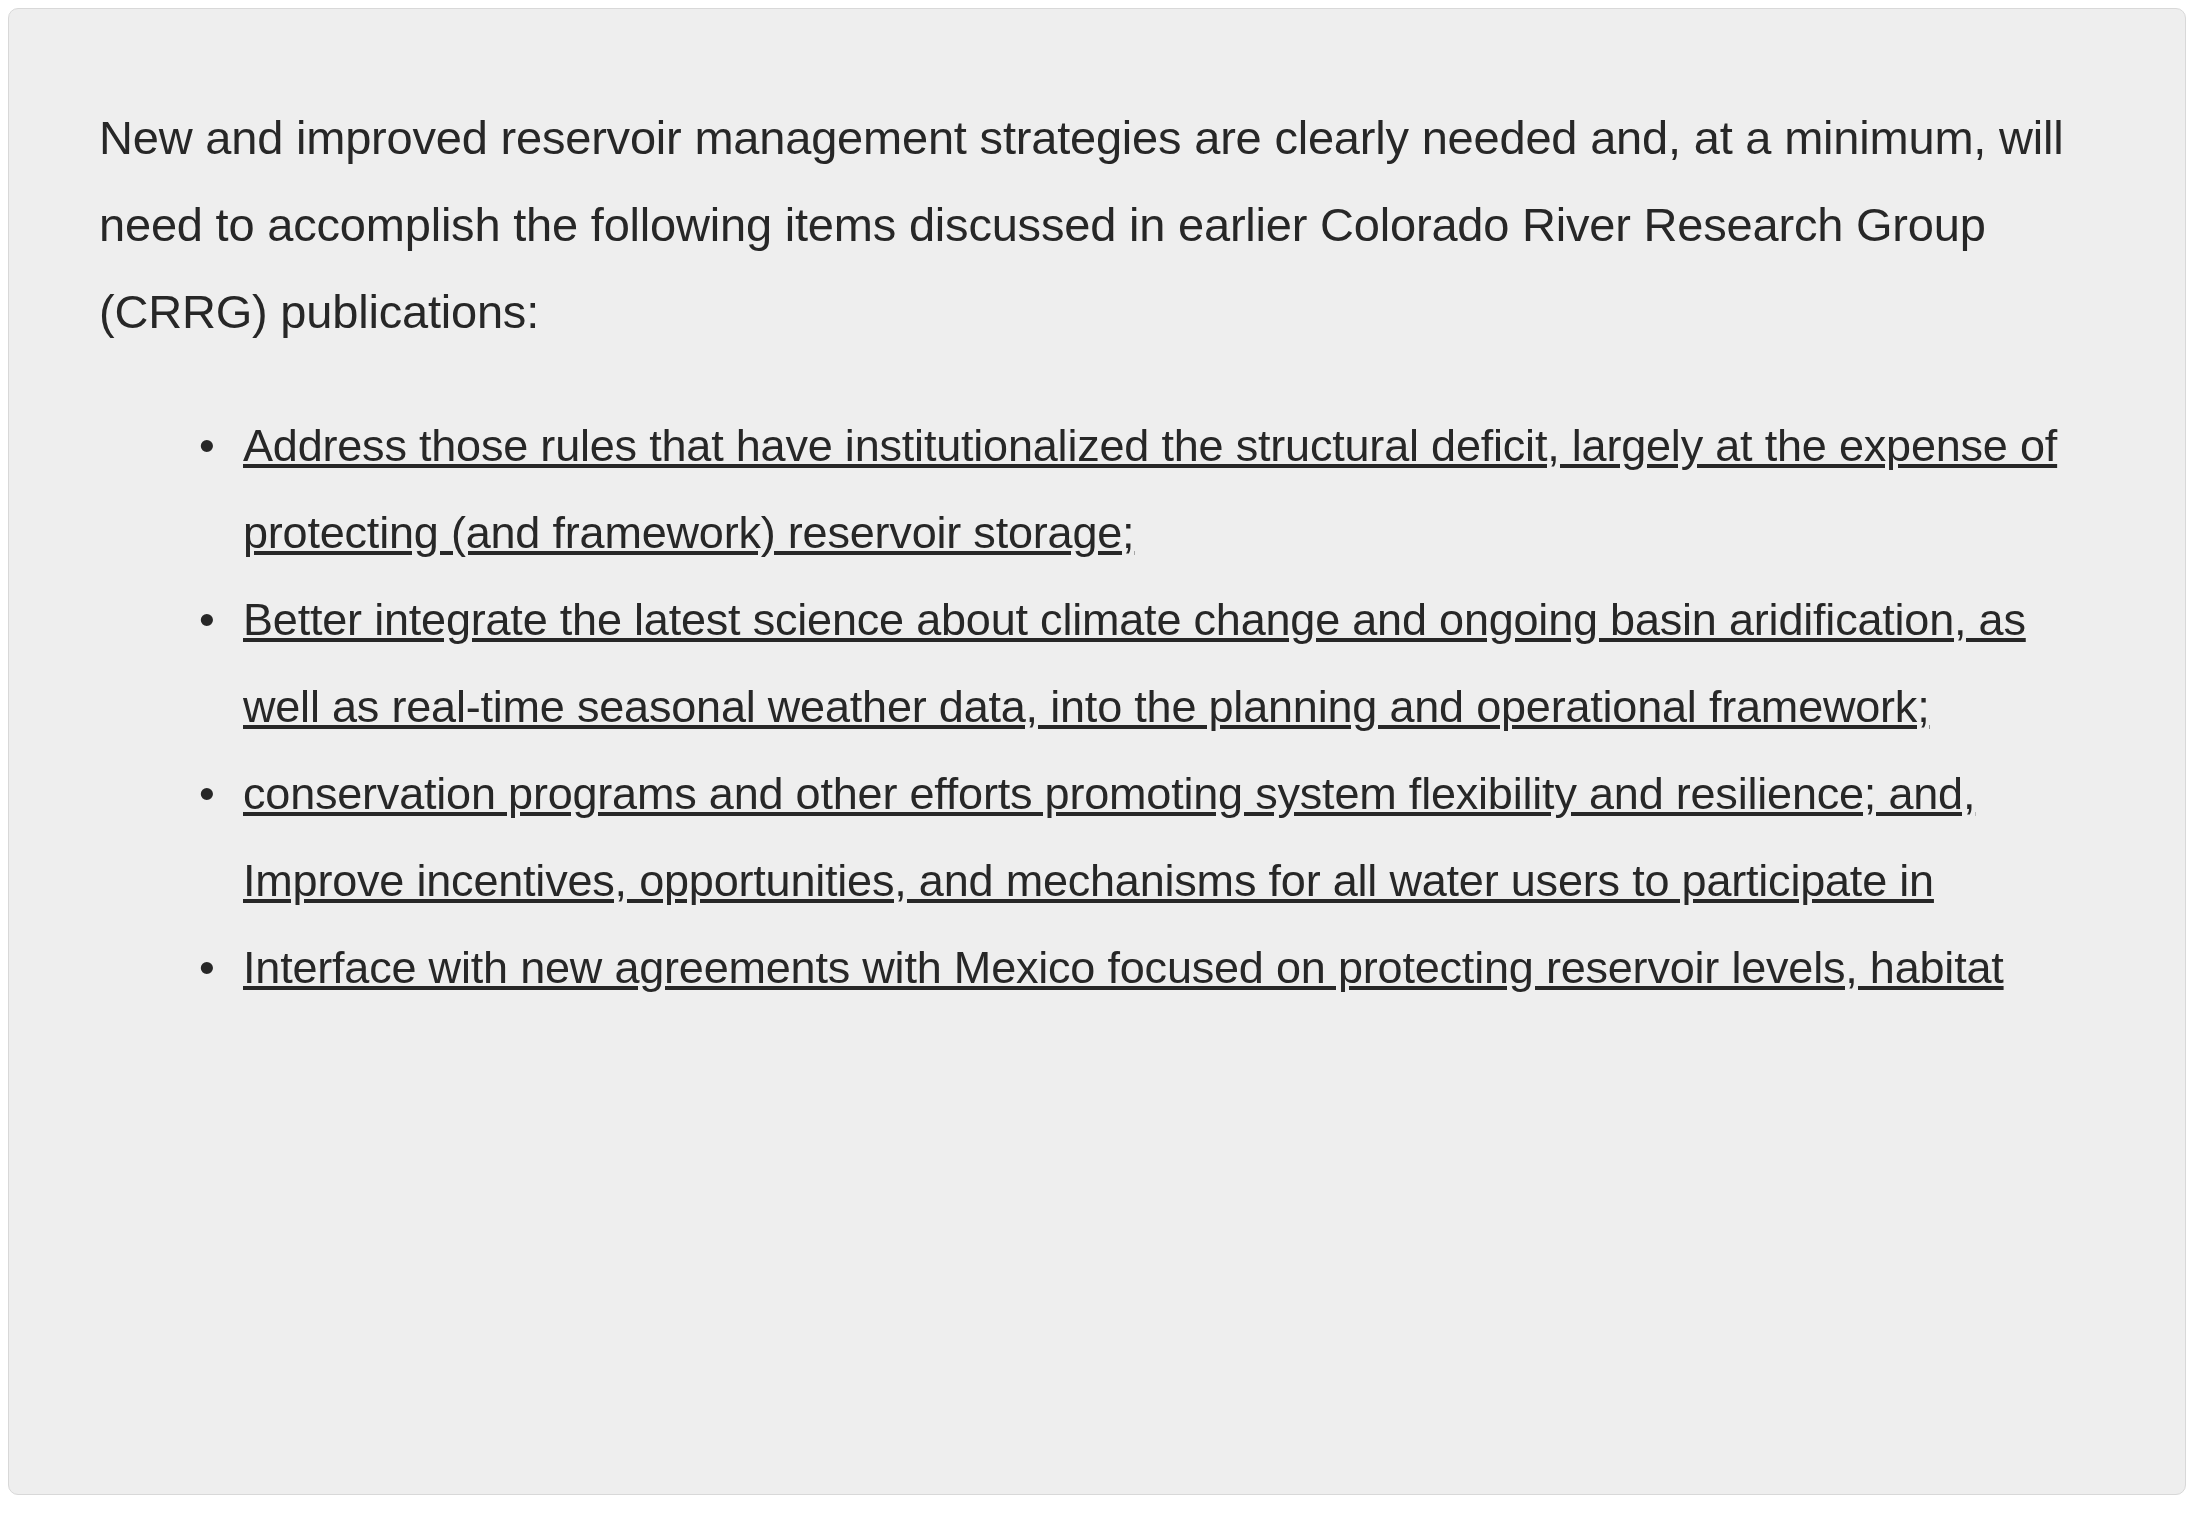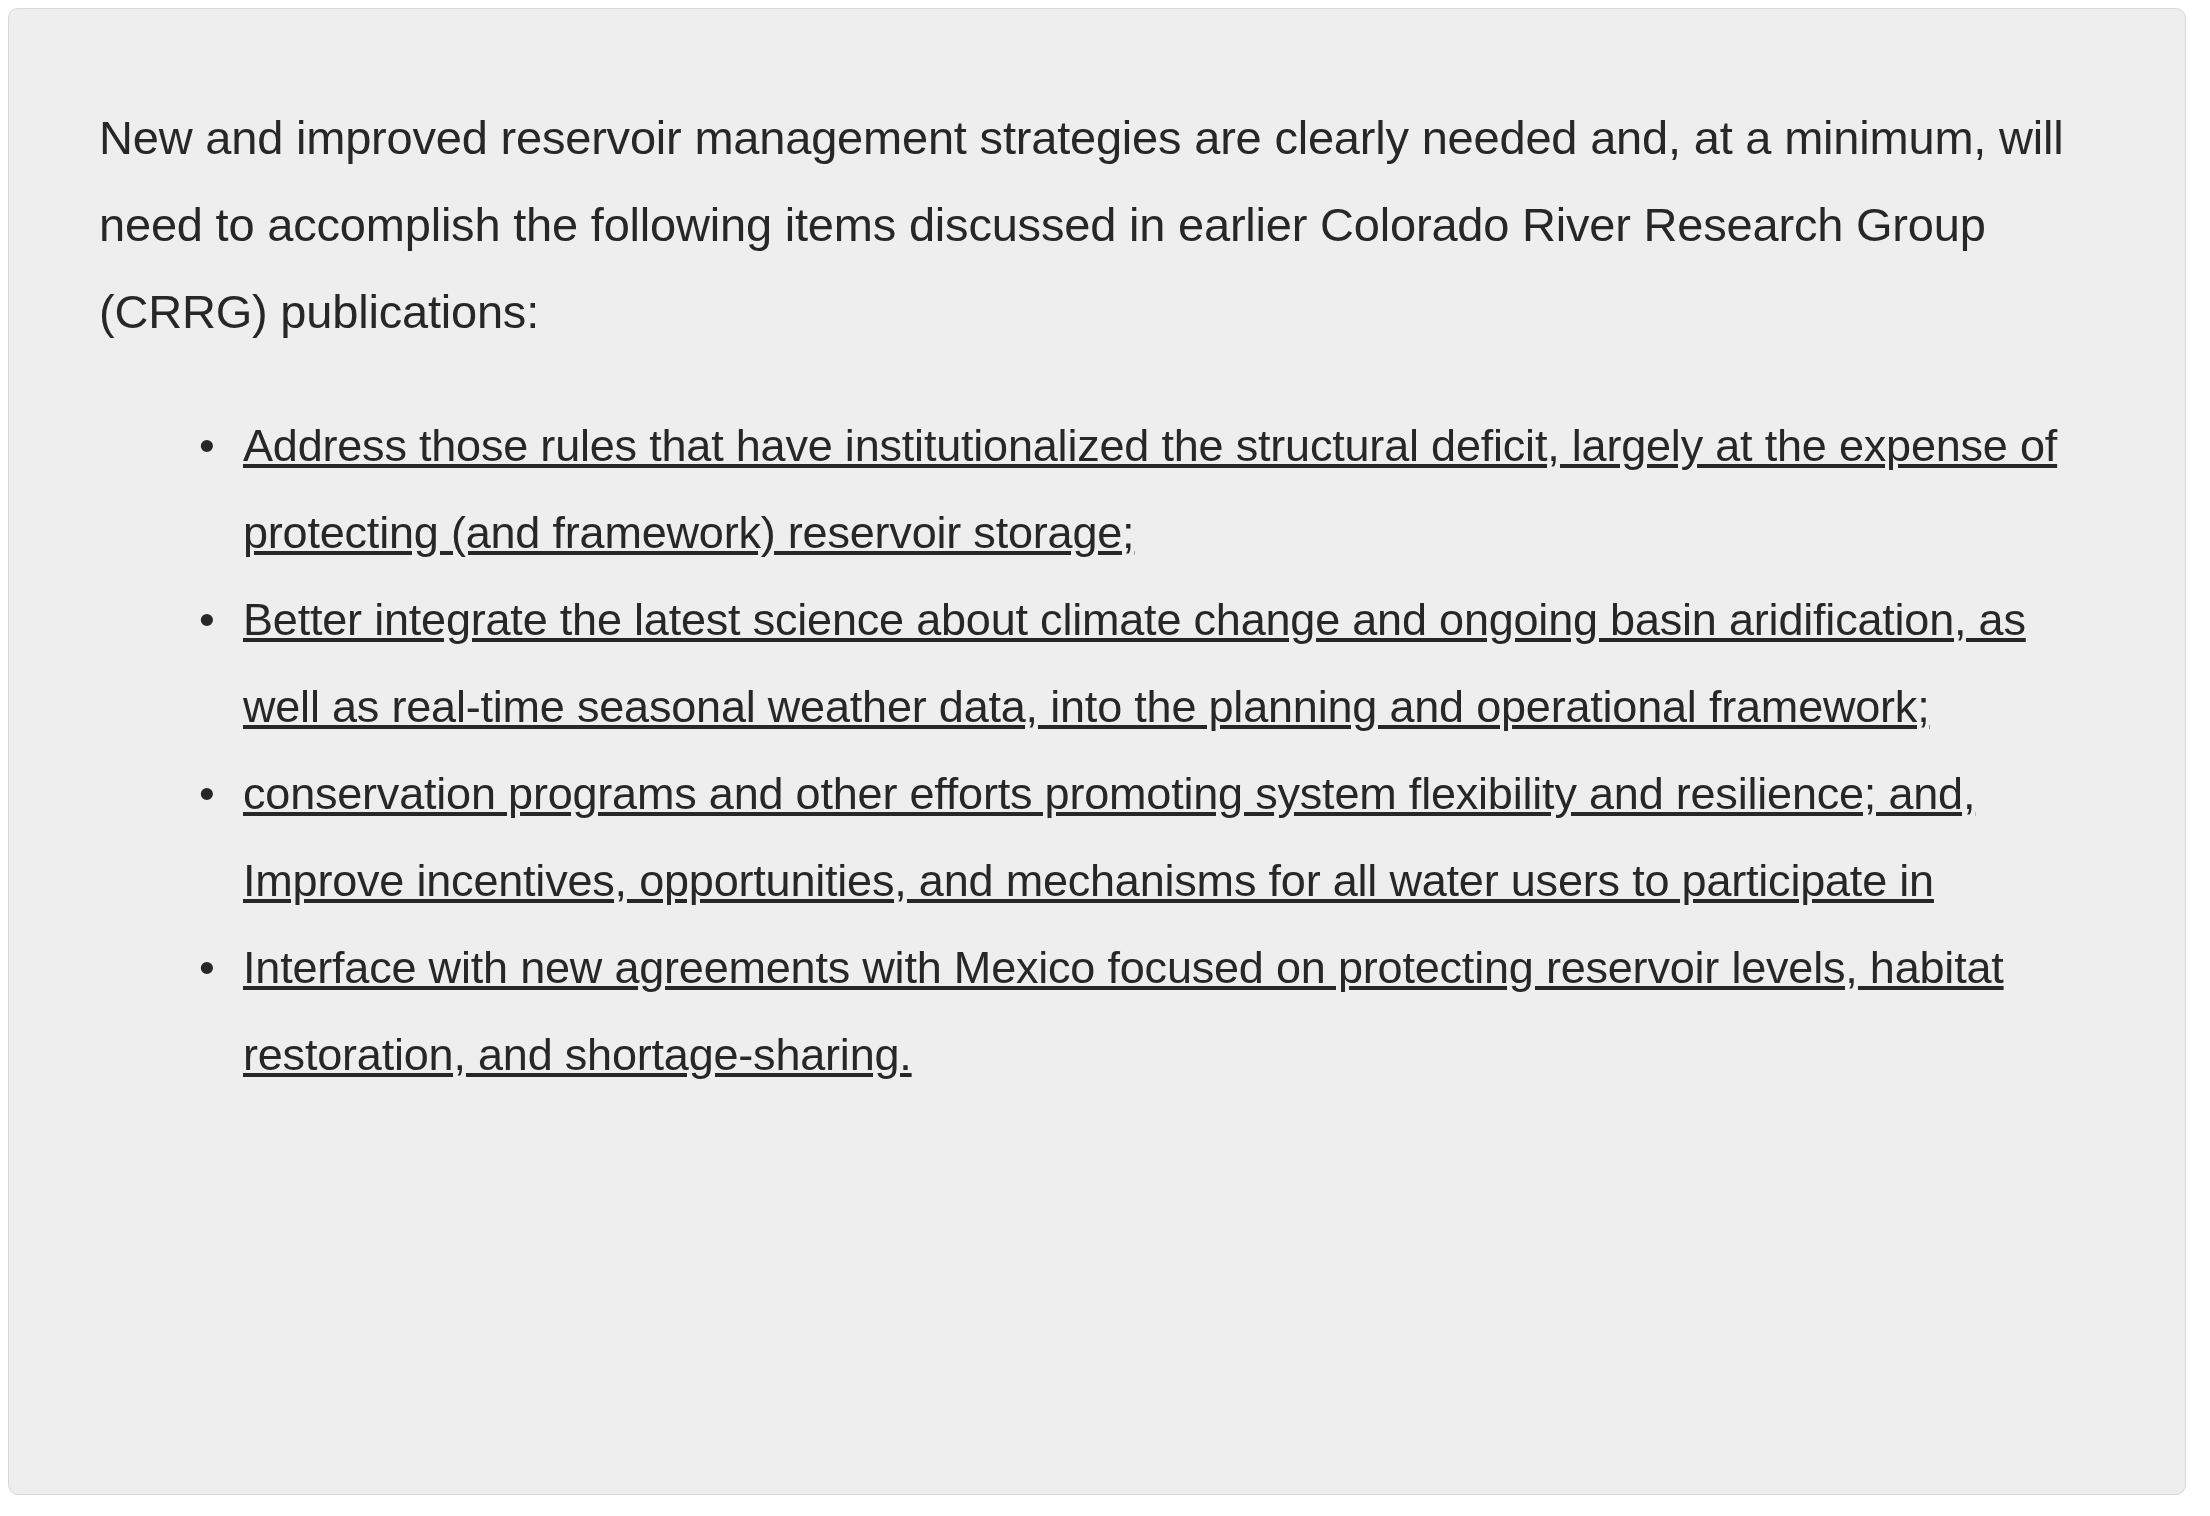--- a/index.html
+++ b/index.html
@@ -74,16 +74,15 @@
       <span class="line">Better integrate the latest science about climate change and ongoing basin aridification, as well as real-time seasonal weather data, into the planning and operational framework;</span>
     </li>
     <li>
       <span class="dot">•</span>
       <span class="line">conservation programs and other efforts promoting system flexibility and resilience; and,</span>
       <span class="line">Improve incentives, opportunities, and mechanisms for all water users to participate in</span>
     </li>
     <li>
       <span class="dot">•</span>
       <span class="line">Interface with new agreements with Mexico focused on protecting reservoir levels, habitat</span>
-      <span class="line">restoration, and shortage-sharing.</span>
     </li>
   </ul>
 </div>
 
 </body></html>

